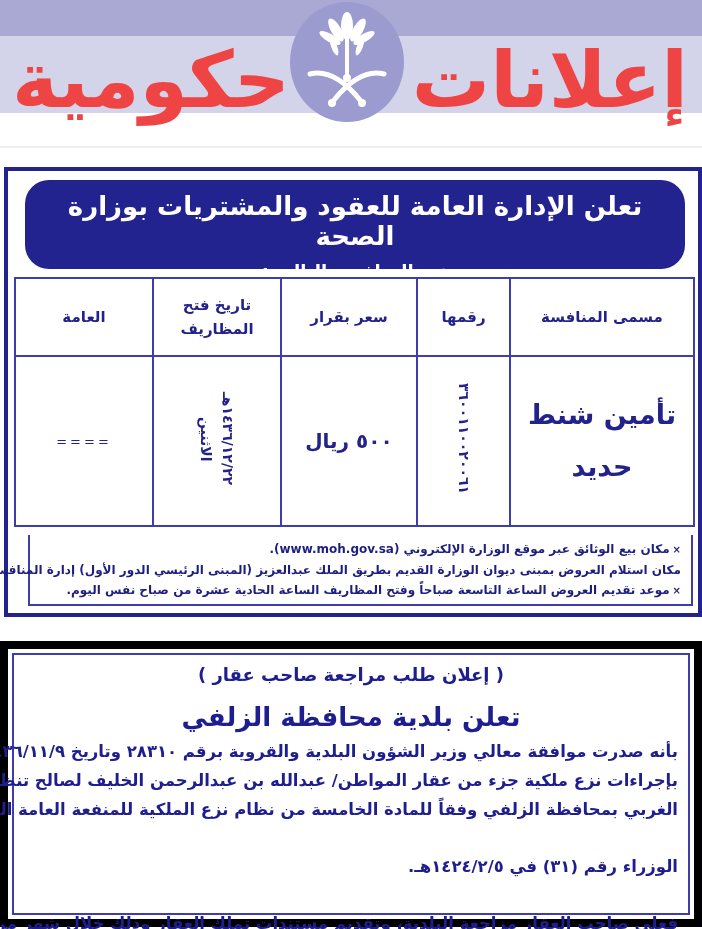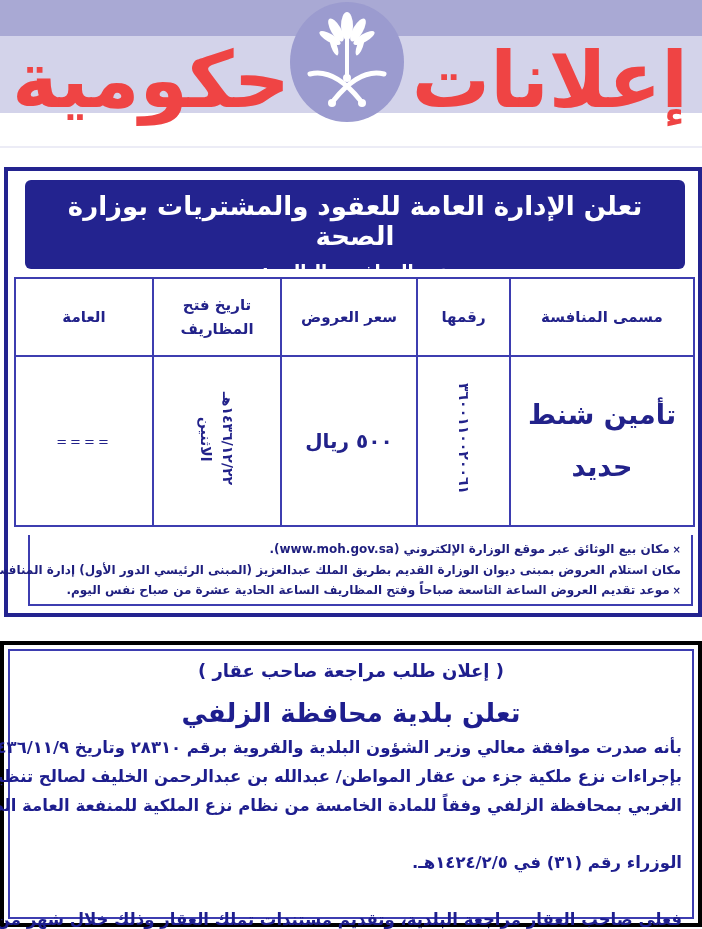--- a/index.html
+++ b/index.html
@@ -12,40 +12,40 @@
   .mast-band-mid { position: absolute; left: 0; top: 36px; width: 702px; height: 77px; background: #d3d3ea; }
   .mast-rule { position: absolute; left: 0; top: 146px; width: 702px; height: 2px; background: #ececf6; }
   .emblem { position: absolute; left: 290px; top: 2px; width: 114px; height: 120px; border-radius: 50%; background: #9b9bcf; }
   .emblem svg { position: absolute; left: 0; top: 0; }
   .mast-word { position: absolute; top: 30px; font-family: "DejaVu Sans", sans-serif; font-weight: bold; font-size: 78px; line-height: 100px; color: #ef4444; letter-spacing: 1px; white-space: nowrap; }
   .mast-word.right { right: 14px; }
   .mast-word.left { left: 12px; }
 
   
   .frame1 { position: absolute; left: 4px; top: 167px; width: 698px; height: 450px; border: 4px solid #23238f; background: #fff; }
-  .banner { position: absolute; left: 17px; top: 9px; width: 660px; height: 89px; background: #23238f; border-radius: 6px; text-align: center; color: #ffffff; }
+  .banner { position: absolute; left: 17px; top: 9px; width: 660px; height: 89px; background: #23238f; border-radius: 24px; text-align: center; color: #ffffff; }
   .banner-title { display: block; font-weight: bold; font-size: 26px; line-height: 30px; margin-top: 11px; }
   .banner-sub { display: block; font-weight: bold; font-size: 18px; line-height: 24px; margin-top: 9px; }
 
   table.tender { position: absolute; left: 6px; top: 106px; width: 679px; border-collapse: collapse; table-layout: fixed; }
   table.tender td, table.tender th { border: 2px solid #3d3db0; text-align: center; vertical-align: middle; color: #22228a; }
   table.tender th { height: 78px; font-size: 15px; font-weight: bold; line-height: 24px; }
   table.tender td { height: 170px; }
   .name-cell span { display: block; font-size: 27px; font-weight: bold; line-height: 52px; }
   .price-cell { font-size: 20px; font-weight: bold; margin-top: 28px; }
   .vert { display: inline-block; writing-mode: vertical-rl; font-weight: bold; font-size: 14px; line-height: 20px; letter-spacing: 2px; }
   .date-wrap { display: inline-flex; flex-direction: row; gap: 2px; }
   .dashes { font-size: 13px; letter-spacing: 3px; color: #5a5ac8; }
 
   .notes { position: absolute; left: 20px; top: 364px; width: 665px; height: 71px; border: 2px solid #3d3db0; border-top: none; padding: 4px 10px 0 10px; }
   .note { font-size: 12px; font-weight: bold; line-height: 20px; white-space: nowrap; color: #1e1e7e; }
   .note .x { font-size: 10px; margin-left: 3px; }
 
   
-  .frame2 { position: absolute; left: 0px; top: 641px; width: 702px; height: 286px; border: 4px solid #000000; background: #fff; }
+  .frame2 { position: absolute; left: 0px; top: 641px; width: 702px; height: 286px; border: 8px solid #000000; background: #fff; }
   .frame2-inner { position: absolute; left: 4px; top: 4px; right: 4px; bottom: 4px; border: 2px solid #3d3db0; }
   .f2-sub { text-align: center; font-weight: bold; font-size: 18px; line-height: 24px; margin-top: 8px; color: #1e1e8e; }
   .f2-title { text-align: center; font-weight: bold; font-size: 26px; line-height: 36px; margin-top: 12px; color: #1e1e8e; }
   .f2-body { padding: 0 10px; margin-top: 2px; }
   .f2-line { font-weight: bold; font-size: 16.5px; line-height: 29px; color: #1e1e8e; text-align: justify; text-align-last: justify; white-space: nowrap; }
   .f2-line.short { text-align-last: right; margin-top: 28px; }
   .f2-line.center { text-align: center; text-align-last: center; }
 </style>
 </head>
 <body>
@@ -94,21 +94,21 @@
       <col style="width:184px">
         <col style="width:93px">
         <col style="width:136px">
         <col style="width:128px">
         <col style="width:138px">
     </colgroup>
     <tbody>
         <tr>
       <th>مسمى المنافسة</th>
       <th>رقمها</th>
-      <th>سعر العروض</th>
+      <th>سعر بقرار</th>
       <th>
         <span style="display:block">تاريخ فتح</span>
         <span style="display:block">المظاريف</span>
       </th>
       <th>العامة</th>
     </tr>
     <tr>
       <td class="name-cell">
         <span>تأمين شنط</span>
         <span>حديد</span>

